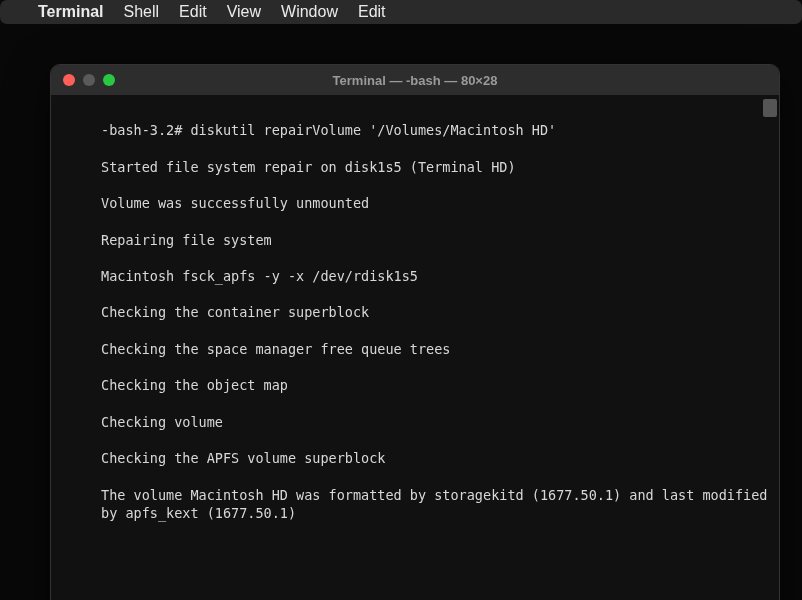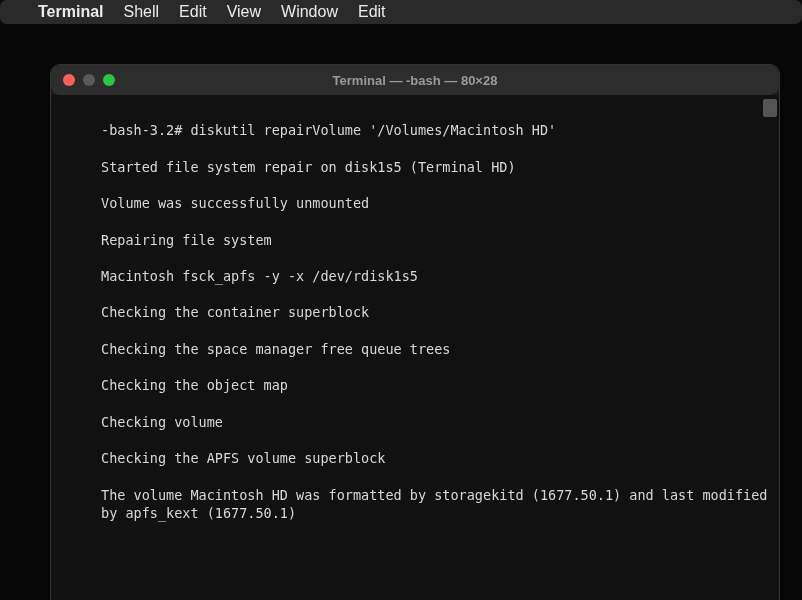--- a/index.html
+++ b/index.html
@@ -49,21 +49,20 @@
       box-shadow: 0 10px 40px rgba(0,0,0,0.6);
       border: 1px solid #333;
     }
     .titlebar {
       height: 30px;
       background: #2d2d2d;
       display: flex;
       align-items: center;
       position: relative;
       padding: 0 12px;
-      border-radius: 9px;
     }
     .window-controls {
       display: flex;
       gap: 8px;
       position: absolute;
       left: 12px;
     }
     .wc-dot {
       width: 12px;
       height: 12px;

